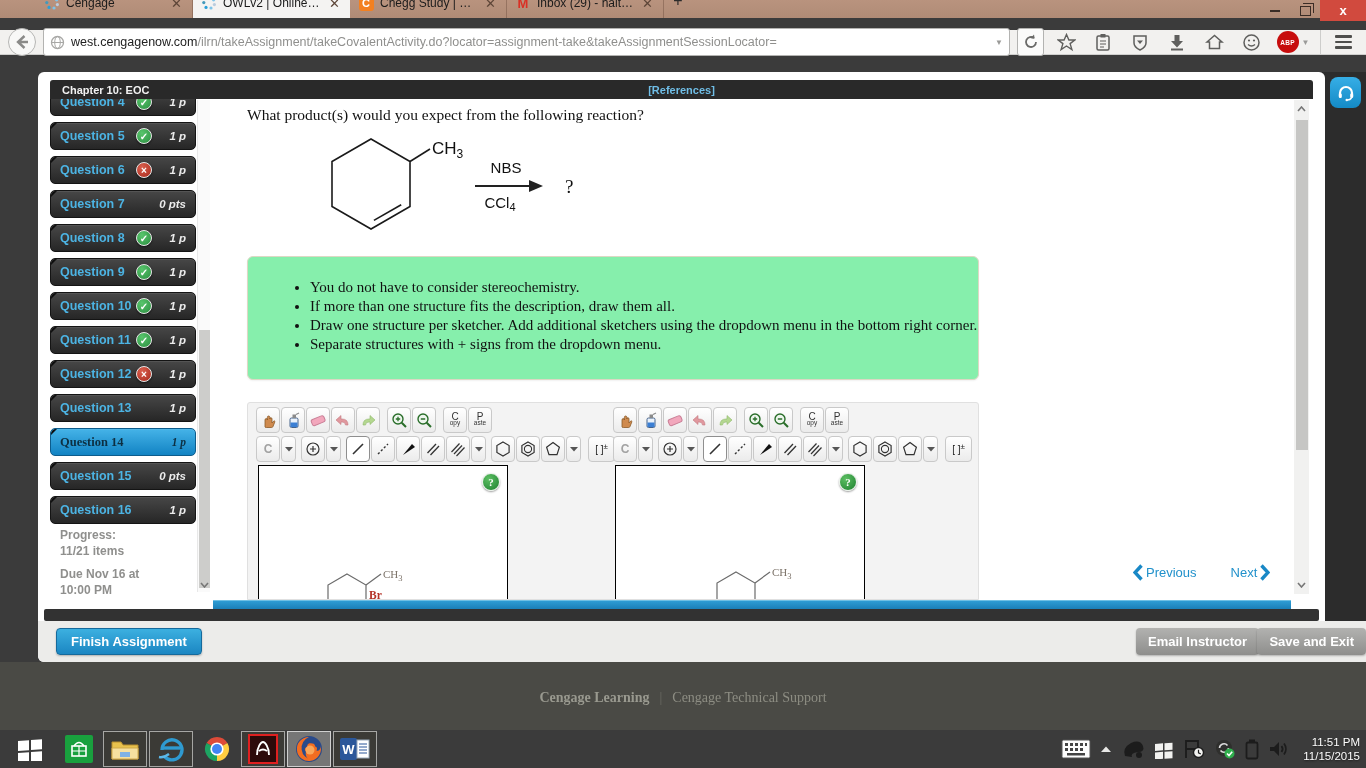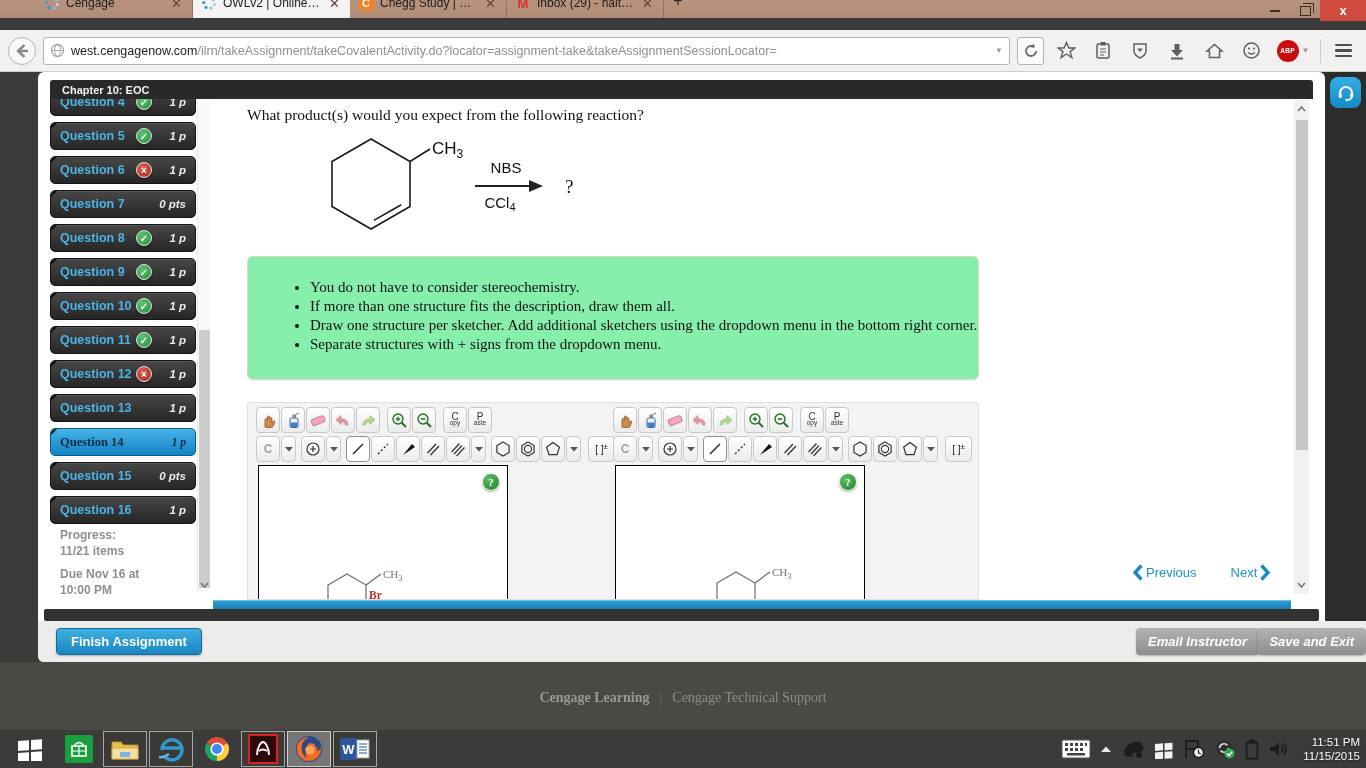--- a/index.html
+++ b/index.html
@@ -21,21 +21,21 @@
   .fav-chegg { background:#f38020; color:#fff; font-weight:bold; font-size:11px; border-radius:3px;
                width:15px; height:15px; line-height:15px; text-align:center; }
   .fav-gmail { color:#d93025; font-weight:bold; font-size:13px; }
   .wincontrols { position:absolute; top:0; right:0; display:flex; height:21px; }
   .wc { width:30px; height:21px; display:flex; align-items:center; justify-content:center; color:#3a2d26; }
   .wc-min::after { content:""; width:10px; height:2px; background:#3a2d26; }
   .wc-rest::after { content:""; width:9px; height:8px; border:1px solid #3a2d26; box-shadow:2px -2px 0 -0px #b9937e, 3px -3px 0 0px #3a2d26; }
   .wc-close { width:46px; background:#d14a3e; color:#fff; font-size:13px; font-weight:bold; }
 
   
-  .navbar { position:absolute; top:30px; left:0; width:1366px; height:42px; background:#f2f1ef;
+  .navbar { position:absolute; top:30px; left:0; width:1366px; height:25px; background:#f2f1ef;
             border-bottom:1px solid #cfcfcd; display:flex; align-items:center; padding:0 8px; gap:7px; }
   .backbtn { width:28px; height:28px; border-radius:50%; border:1px solid #b6b6b4; background:#f8f8f7;
              display:flex; align-items:center; justify-content:center; flex:none; }
   .urlbox { flex:1; height:28px; background:#fff; border:1px solid #b3b3b1; border-radius:3px;
             display:flex; align-items:center; padding:0 6px; gap:6px; font-size:12.5px; overflow:hidden; }
   .urltext { flex:1; white-space:nowrap; overflow:hidden; text-overflow:ellipsis; }
   .urltext .dom { color:#222; } .urltext .path { color:#8f8f8d; }
   .ucaret { color:#9a9a98; font-size:8px; }
   .sqbtn { width:27px; height:28px; border:1px solid #b3b3b1; border-radius:3px; background:#fbfbfa;
            display:flex; align-items:center; justify-content:center; flex:none; }
@@ -142,21 +142,21 @@
   .bluebar { position:absolute; top:528px; left:175px; width:1078px; height:9px;
              background:linear-gradient(#2e9cd4,#1a7fb8); border-top:1px solid #6fc0e4; }
   .darkstrip { position:absolute; top:537px; left:6px; width:1275px; height:12px; background:#323232; border-radius:2px; }
   .winfooter { position:absolute; top:549px; left:0; width:1338px; height:41px; background:#ececea;
                border-radius:0 0 6px 6px; }
   .btn-finish { position:absolute; top:7px; left:18px; height:27px; padding:0 14px; font-size:13px; font-weight:bold;
                 color:#fff; background:linear-gradient(#3cb0e0,#1b86c2); border:1px solid #156a9c; border-radius:4px;
                 display:flex; align-items:center; box-shadow:0 1px 2px rgba(0,0,0,.25); }
   .btn-gray { position:absolute; top:7px; height:27px; padding:0 12px; font-size:13px; font-weight:bold;
               color:#fff; background:linear-gradient(#b2b2b0,#8e8e8c); border:1px solid #79797七; border-radius:4px;
-              display:flex; align-items:center; box-shadow:0 1px 2px rgba(0,0,0,.25);font-style:italic; }
+              display:flex; align-items:center; box-shadow:0 1px 2px rgba(0,0,0,.25); }
   .btn-email { right:117px; } .btn-save { right:10px; }
 
   
   .taskbar { position:absolute; top:730px; left:0; width:1366px; height:38px;
              background:linear-gradient(90deg,#8f8a6b 0%,#97906f 22%,#a89a7c 48%,#8f8769 72%,#77705六 88%,#6b5f4c 100%); }
   .tb-left { position:absolute; left:4px; top:0; height:38px; display:flex; align-items:center; }
   .tcell { width:44px; height:36px; margin:1px 1px; display:flex; align-items:center; justify-content:center; }
   .tcell.open { box-shadow:inset 0 0 0 1px rgba(255,255,255,.55); background:rgba(60,55,35,.18); }
   .tcell.active { background:rgba(255,255,255,.30); box-shadow:inset 0 0 0 1px rgba(255,255,255,.65); }
   .tb-right { position:absolute; right:6px; top:0; height:38px; display:flex; align-items:center; gap:9px; }
@@ -303,20 +303,21 @@
           <rect x="2.8" y="10.5" width="3" height="4.5" rx="1.2" fill="#fff"></rect>
           <rect x="14.2" y="10.5" width="3" height="4.5" rx="1.2" fill="#fff"></rect>
           <path d="M15.5 15 q-1.5 2 -4 2" stroke="#fff" stroke-width="1.6" fill="none"></path>
           <circle cx="10.8" cy="17" r="1.3" fill="#fff"></circle>
         </svg>
     </div>
 
     <div class="owlwin">
       <div class="owlbar">
         <span class="chap">Chapter 10: EOC</span>
+        <span class="refs">[References]</span>
       </div>
 
       <div class="qlist">
   <div class="qitem">
     <span class="qlabel">Question 4</span>
     <span class="qstatus correct">✓</span>
     <span class="qpts">1 p</span>
   </div>
 
   <div class="qitem">

